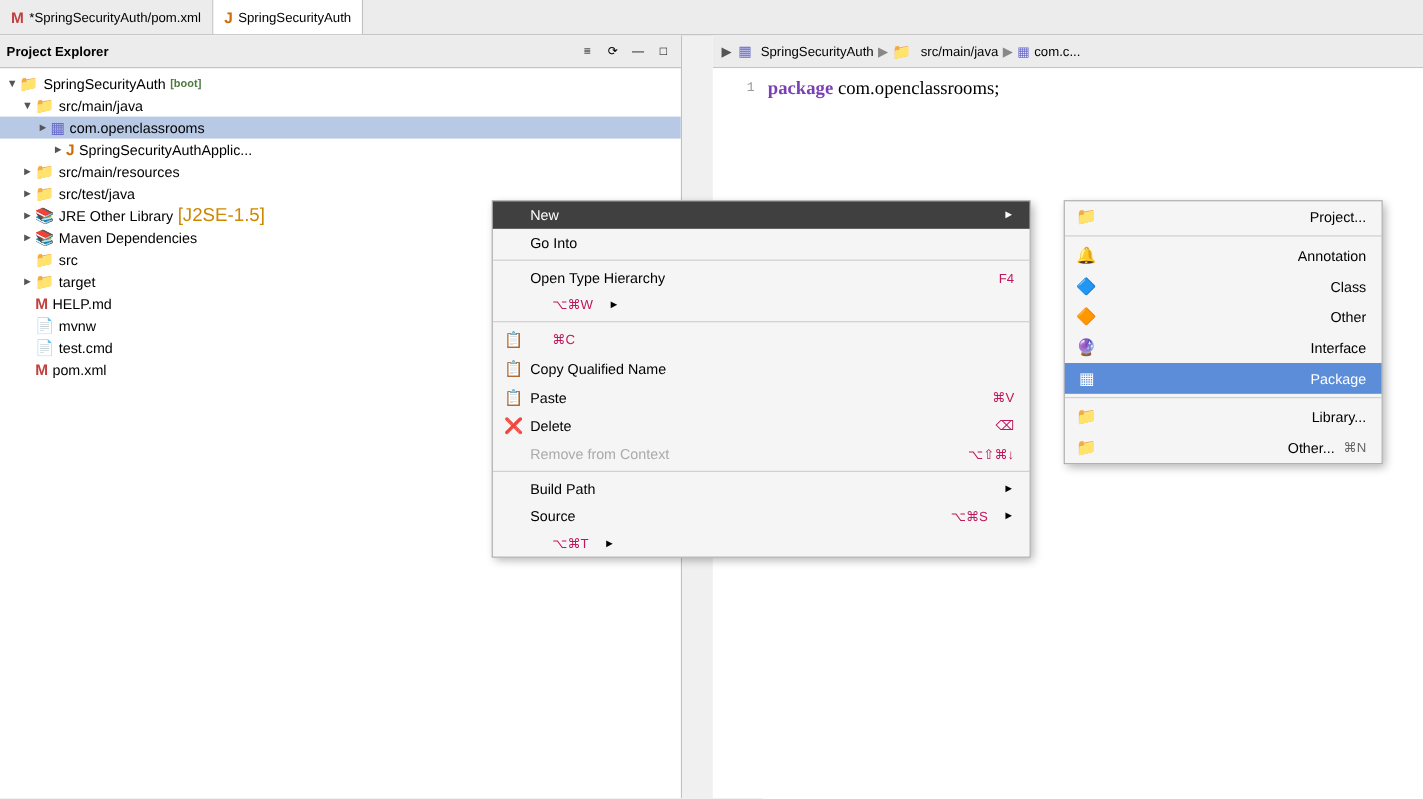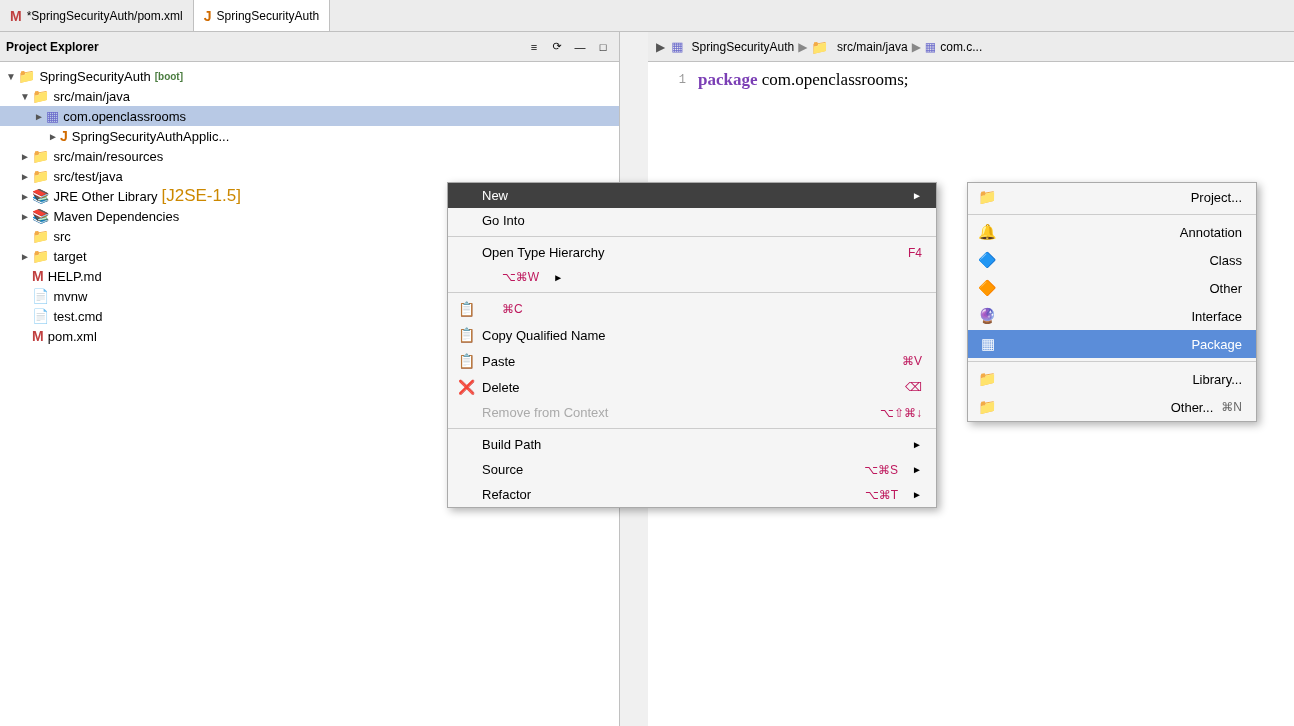--- a/index.html
+++ b/index.html
@@ -528,21 +528,20 @@
 
         <div class="ctx-item">
           <span class="ctx-icon"></span>
           <span class="ctx-label">Source</span>
           <span class="ctx-shortcut">⌥⌘S</span>
           <span class="ctx-arrow">►</span>
         </div>
 
         <div class="ctx-item">
           <span class="ctx-icon"></span>
-          <span class="ctx-label">Refactor</span>
           <span class="ctx-shortcut">⌥⌘T</span>
           <span class="ctx-arrow">►</span>
         </div>
 
       </div>
 
       <div class="sub-menu-new" style="top: 120px; left: 967px; width: 290px; position: absolute; pointer-events: all;">
 
         <div class="sub-item">
           <span class="sub-icon ico-project">📁</span>

